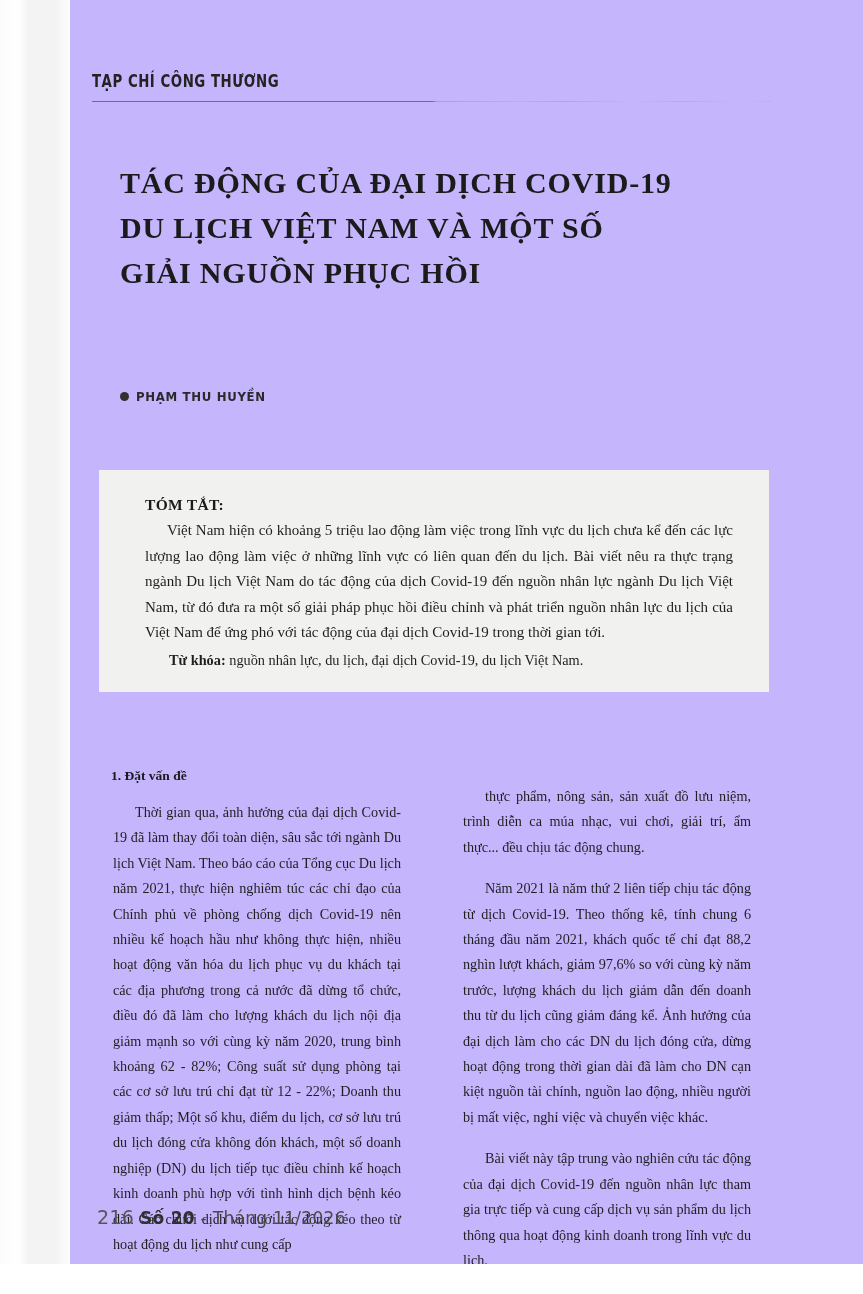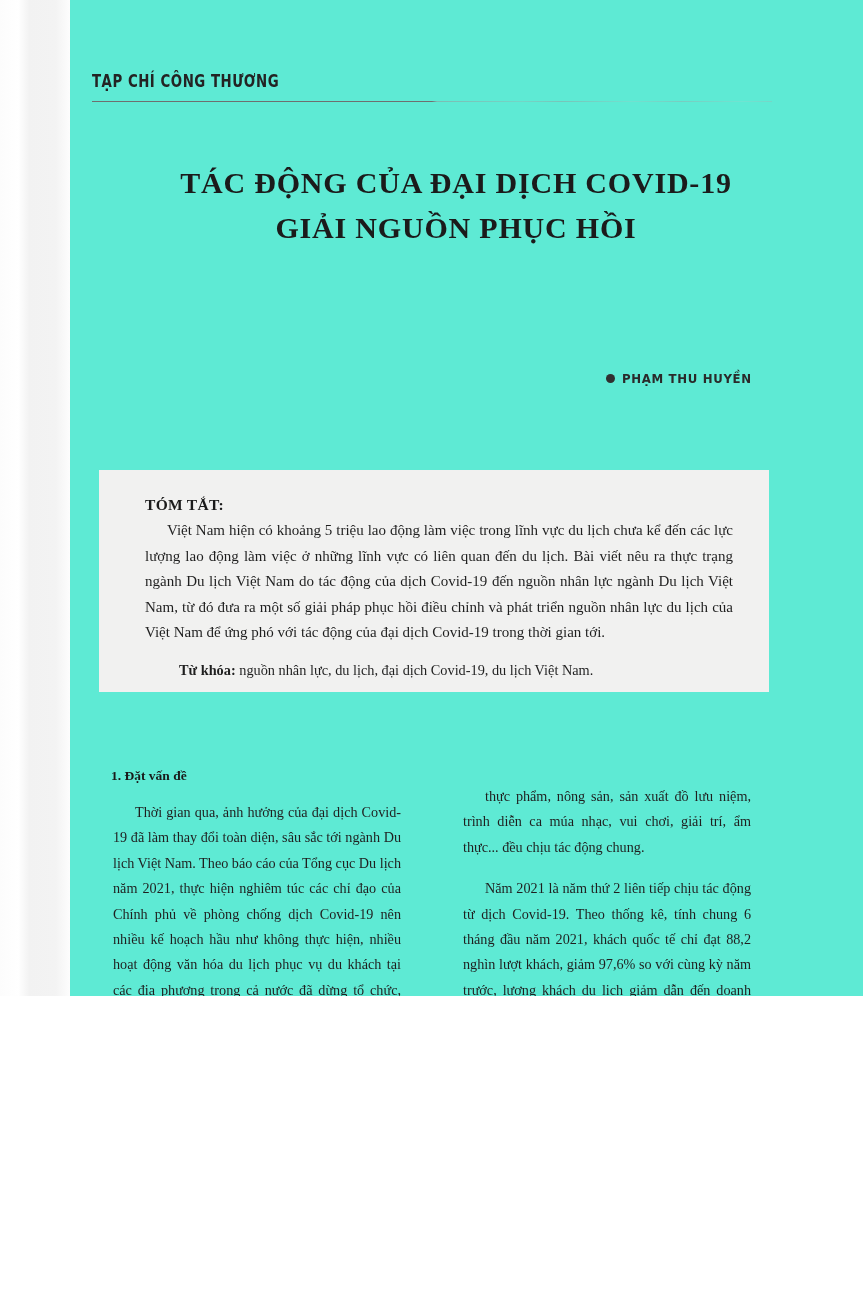--- a/index.html
+++ b/index.html
@@ -8,22 +8,22 @@
     background: #ffffff;
   }
   body {
     font-family: "Liberation Serif", "DejaVu Serif", serif;
     color: #1a1a1a;
   }
 
   #page {
     position: relative;
     width: 863px;
-    height: 996px;
-    background: #5eead4;
+    height: 1264px;
+    background: #c4b5fd;
     overflow: hidden;
     box-sizing: border-box;
   }
 
   
   #scan-gutter {
     position: absolute;
     left: 18px;
     top: 0;
     width: 52px;
@@ -76,42 +76,42 @@
         #6f6f6f 0px, #6f6f6f 340px,
         rgba(150,150,150,0.55) 345px, rgba(165,165,165,0.30) 430px,
         rgba(150,150,150,0.45) 470px, rgba(190,190,190,0.20) 540px,
         rgba(160,160,160,0.40) 590px, rgba(200,200,200,0.16) 650px,
         rgba(170,170,170,0.32) 680px);
   }
 
   
   .title-block {
     position: absolute;
-    left: 136px;
+    left: 120px;
     top: 160px;
     width: 640px;
-    text-align: center;
+    text-align: left;
   }
   .title-line {
     font-family: "Liberation Serif", "DejaVu Serif", serif;
     font-size: 30px;
     font-weight: 600;
     letter-spacing: 0.8px;
     line-height: 45px;
     color: #1b1b1b;
     white-space: nowrap;
   }
 
   
   .author-block {
     position: absolute;
     left: 120px;
-    top: 369px;
+    top: 387px;
     width: 640px;
-    text-align: right;
+    text-align: left;
   }
   .author-line {
     display: inline-flex;
     align-items: center;
     gap: 7px;
   }
   .author-bullet {
     width: 9px;
     height: 9px;
     border-radius: 50%;
@@ -154,21 +154,21 @@
     color: #1f1f1f;
     text-indent: 22px;
     margin: 0;
   }
   .keywords {
     font-size: 14.3px;
     line-height: 25.5px;
     text-align: left;
     color: #1f1f1f;
     text-indent: 22px;
-    margin: 12px;
+    margin: 2px;
   }
   .keywords b { font-weight: bold; }
 
   
   .columns {
     position: absolute;
     left: 97px;
     top: 768px;
     width: 670px;
     display: flex;
@@ -229,20 +229,21 @@
 
   <div id="content">
 
     <div class="masthead">
       <div class="masthead-title">TẠP CHÍ CÔNG THƯƠNG</div>
       <div class="masthead-rule"></div>
     </div>
 
     <div class="title-block">
       <div class="title-line">TÁC ĐỘNG CỦA ĐẠI DỊCH COVID-19</div>
+      <div class="title-line">DU LỊCH VIỆT NAM VÀ MỘT SỐ</div>
       <div class="title-line">GIẢI NGUỒN PHỤC HỒI</div>
     </div>
 
     <div class="author-block">
       <span class="author-line">
         <span class="author-bullet"></span>
         <span class="author-name">PHẠM THU HUYỀN</span>
       </span>
     </div>
 
@@ -253,19 +254,20 @@
     </div>
 
     <div class="columns">
       <div class="col">
         <p class="section-heading">1. Đặt vấn đề</p>
         <p class="body-par">Thời gian qua, ảnh hưởng của đại dịch Covid-19 đã làm thay đổi toàn diện, sâu sắc tới ngành Du lịch Việt Nam. Theo báo cáo của Tổng cục Du lịch năm 2021, thực hiện nghiêm túc các chỉ đạo của Chính phủ về phòng chống dịch Covid-19 nên nhiều kế hoạch hầu như không thực hiện, nhiều hoạt động văn hóa du lịch phục vụ du khách tại các địa phương trong cả nước đã dừng tổ chức, điều đó đã làm cho lượng khách du lịch nội địa giảm mạnh so với cùng kỳ năm 2020, trung bình khoảng 62 - 82%; Công suất sử dụng phòng tại các cơ sở lưu trú chỉ đạt từ 12 - 22%; Doanh thu giảm thấp; Một số khu, điểm du lịch, cơ sở lưu trú du lịch đóng cửa không đón khách, một số doanh nghiệp (DN) du lịch tiếp tục điều chỉnh kế hoạch kinh doanh phù hợp với tình hình dịch bệnh kéo dài. Các chuỗi dịch vụ dưới tác động kéo theo từ hoạt động du lịch như cung cấp</p>
       </div>
       <div class="col">
         <p class="body-par">thực phẩm, nông sản, sản xuất đồ lưu niệm, trình diễn ca múa nhạc, vui chơi, giải trí, ẩm thực... đều chịu tác động chung.</p>
         <p class="body-par">Năm 2021 là năm thứ 2 liên tiếp chịu tác động từ dịch Covid-19. Theo thống kê, tính chung 6 tháng đầu năm 2021, khách quốc tế chỉ đạt 88,2 nghìn lượt khách, giảm 97,6% so với cùng kỳ năm trước, lượng khách du lịch giảm dẫn đến doanh thu từ du lịch cũng giảm đáng kể. Ảnh hưởng của đại dịch làm cho các DN du lịch đóng cửa, dừng hoạt động trong thời gian dài đã làm cho DN cạn kiệt nguồn tài chính, nguồn lao động, nhiều người bị mất việc, nghỉ việc và chuyển việc khác.</p>
+        <p class="body-par">Bài viết này tập trung vào nghiên cứu tác động của đại dịch Covid-19 đến nguồn nhân lực tham gia trực tiếp và cung cấp dịch vụ sản phẩm du lịch thông qua hoạt động kinh doanh trong lĩnh vực du lịch.</p>
       </div>
     </div>
 
     <div class="footer"><span class="page-no">216</span>&nbsp;<span class="issue">Số 20</span><span class="issue-rest"> - Tháng 11/2026</span></div>
 
   </div>
 </div>
 
 </body></html>

